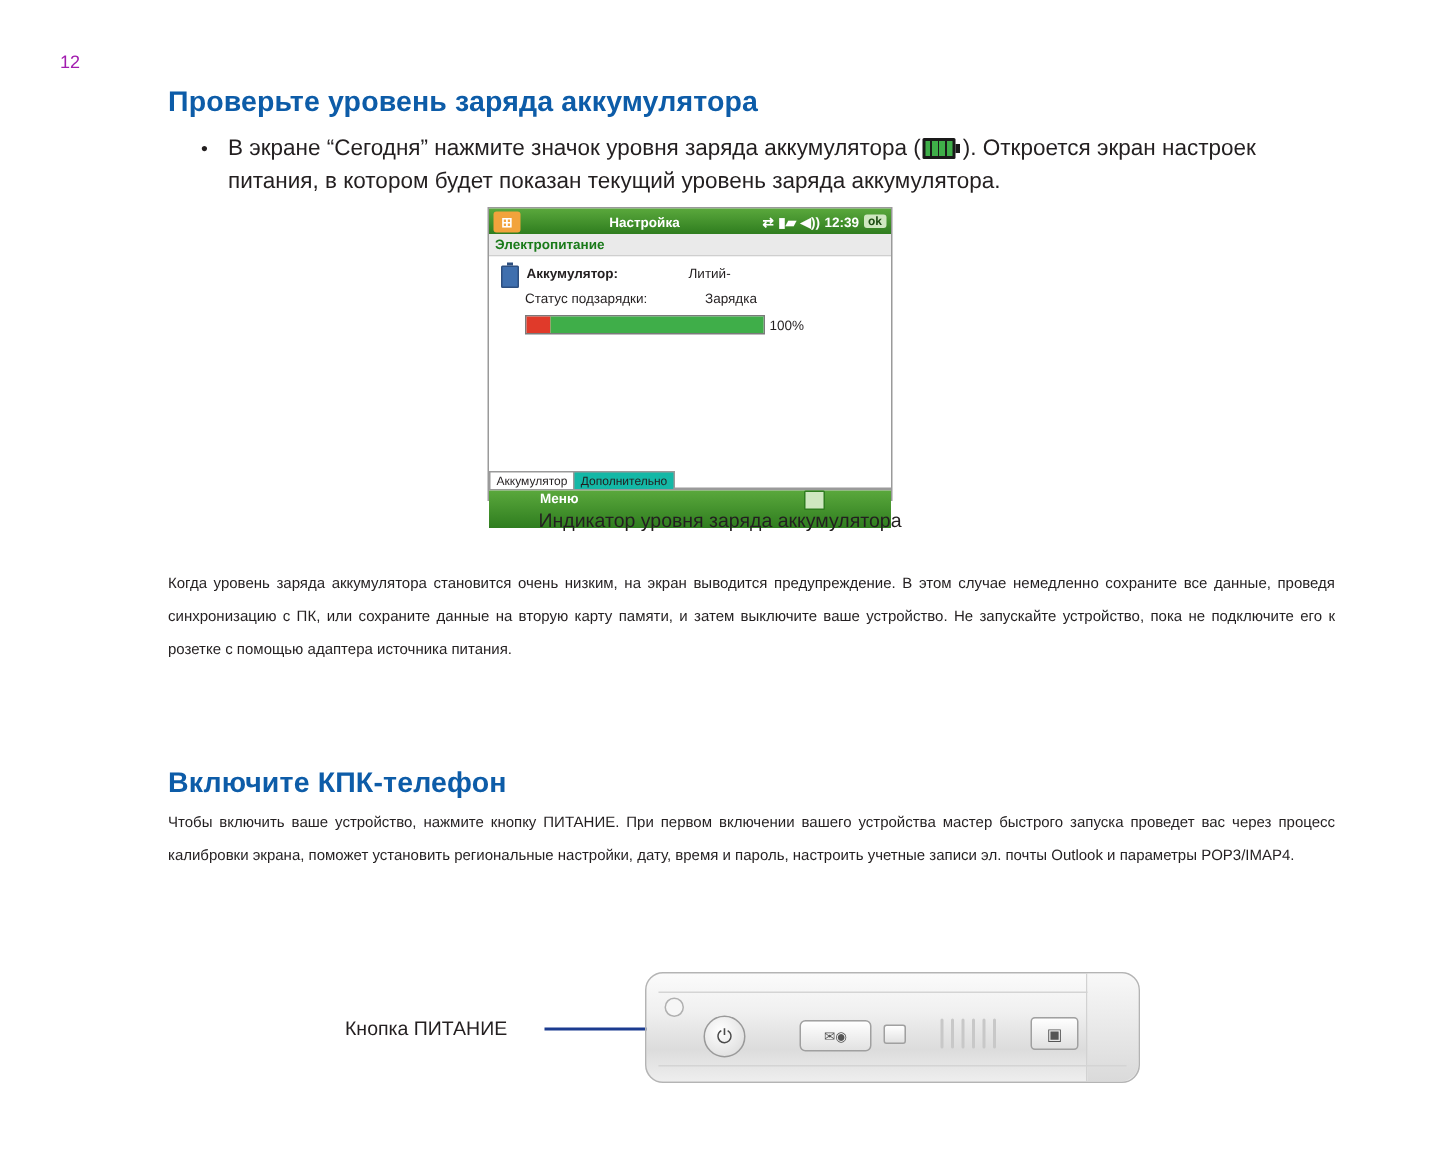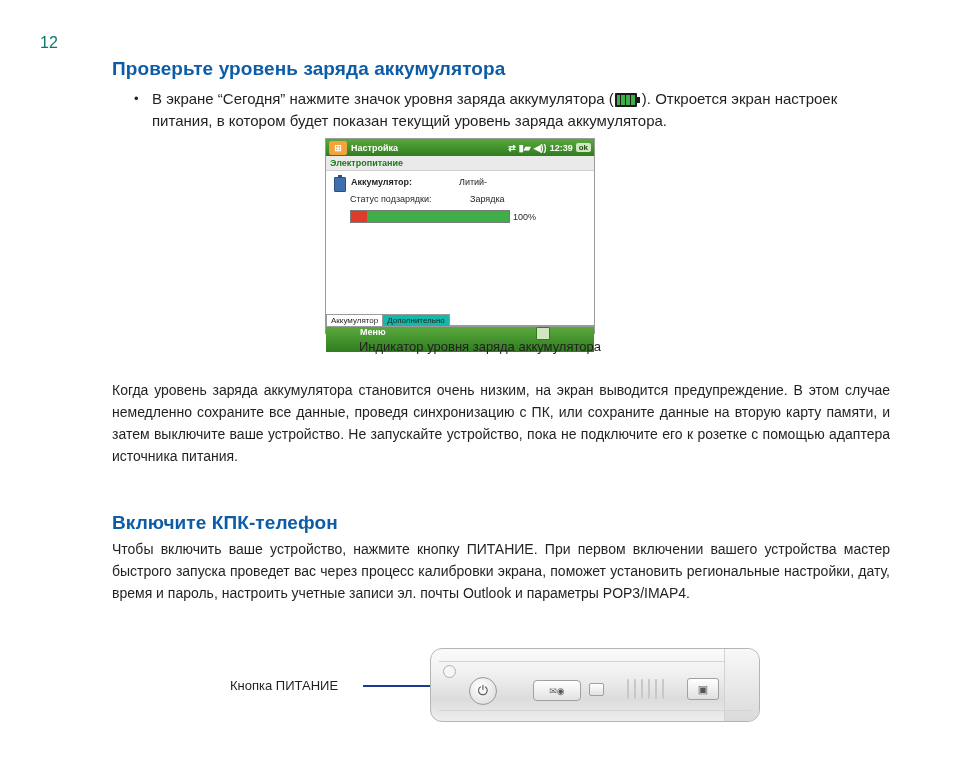--- a/index.html
+++ b/index.html
@@ -12,22 +12,22 @@
     background: #ffffff;
     font-family: "Liberation Sans", sans-serif;
     color: #231f20;
     position: relative;
     overflow: hidden;
   }
   .page-number {
     position: absolute;
     left: 40px;
     top: 34px;
-    font-size: 16px;
-    color: #0f766e;
+    font-size: 12px;
+    color: #a21caf;
   }
   .content {
     position: absolute;
     left: 112px;
     top: 58px;
     width: 780px;
   }
   h2.section-heading {
     font-size: 19px;
     font-weight: bold;
@@ -128,20 +128,21 @@
     color: #ffffff;
     font-size: 9px;
     font-weight: bold;
     margin-right: 4px;
   }
   .ds-title {
     font-size: 9px;
     font-weight: bold;
     flex: 1;
     color: #ffffff;
+    text-align: center;
   }
   .ds-tray {
     display: flex;
     align-items: center;
     gap: 3px;
     font-size: 9px;
     font-weight: bold;
   }
   .ds-tray .glyph { font-size: 9px; }
   .ds-ok {
@@ -258,21 +259,21 @@
   .caption {
     position: absolute;
     left: 330px;
     top: 339px;
     width: 300px;
     font-size: 13px;
     text-align: center;
   }
 
   .para {
-    font-size: 14px;
+    font-size: 10px;
     line-height: 22px;
     text-align: justify;
     margin: 0;
   }
   .para.justify-strict { text-align: justify; text-align-last: left; }
   .body-block {
     position: absolute;
     left: 112px;
     top: 379px;
     width: 778px;

